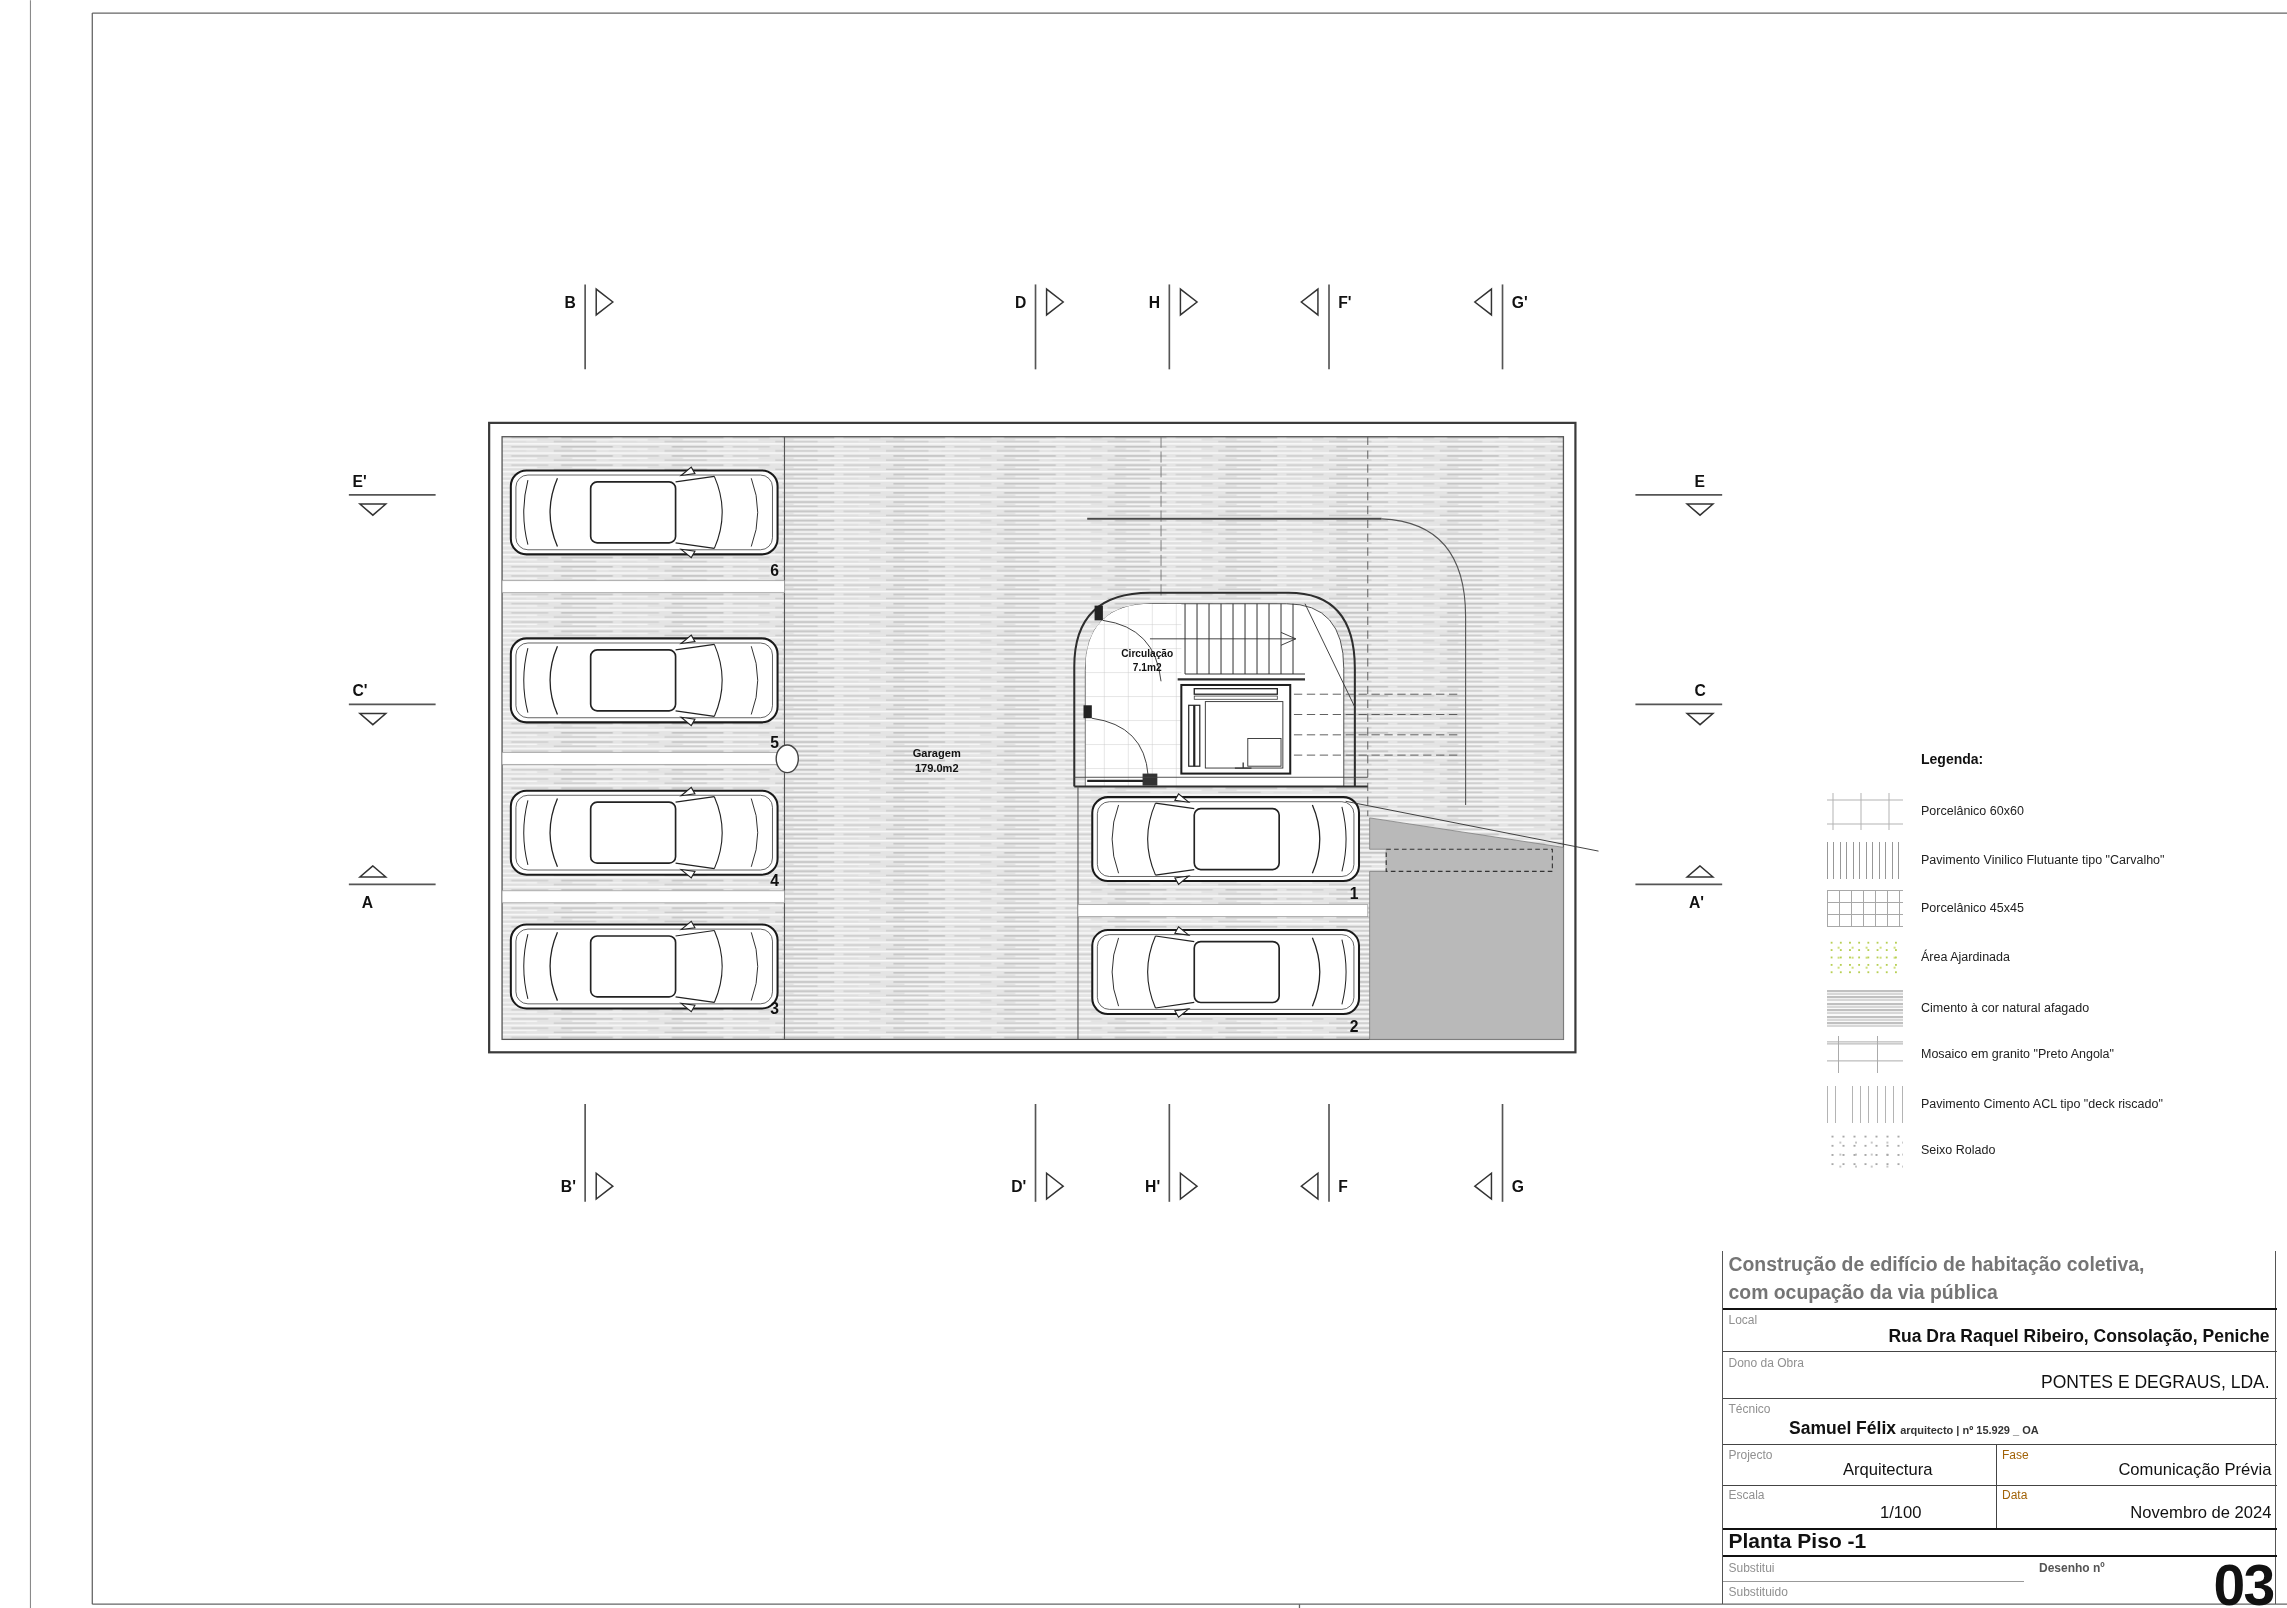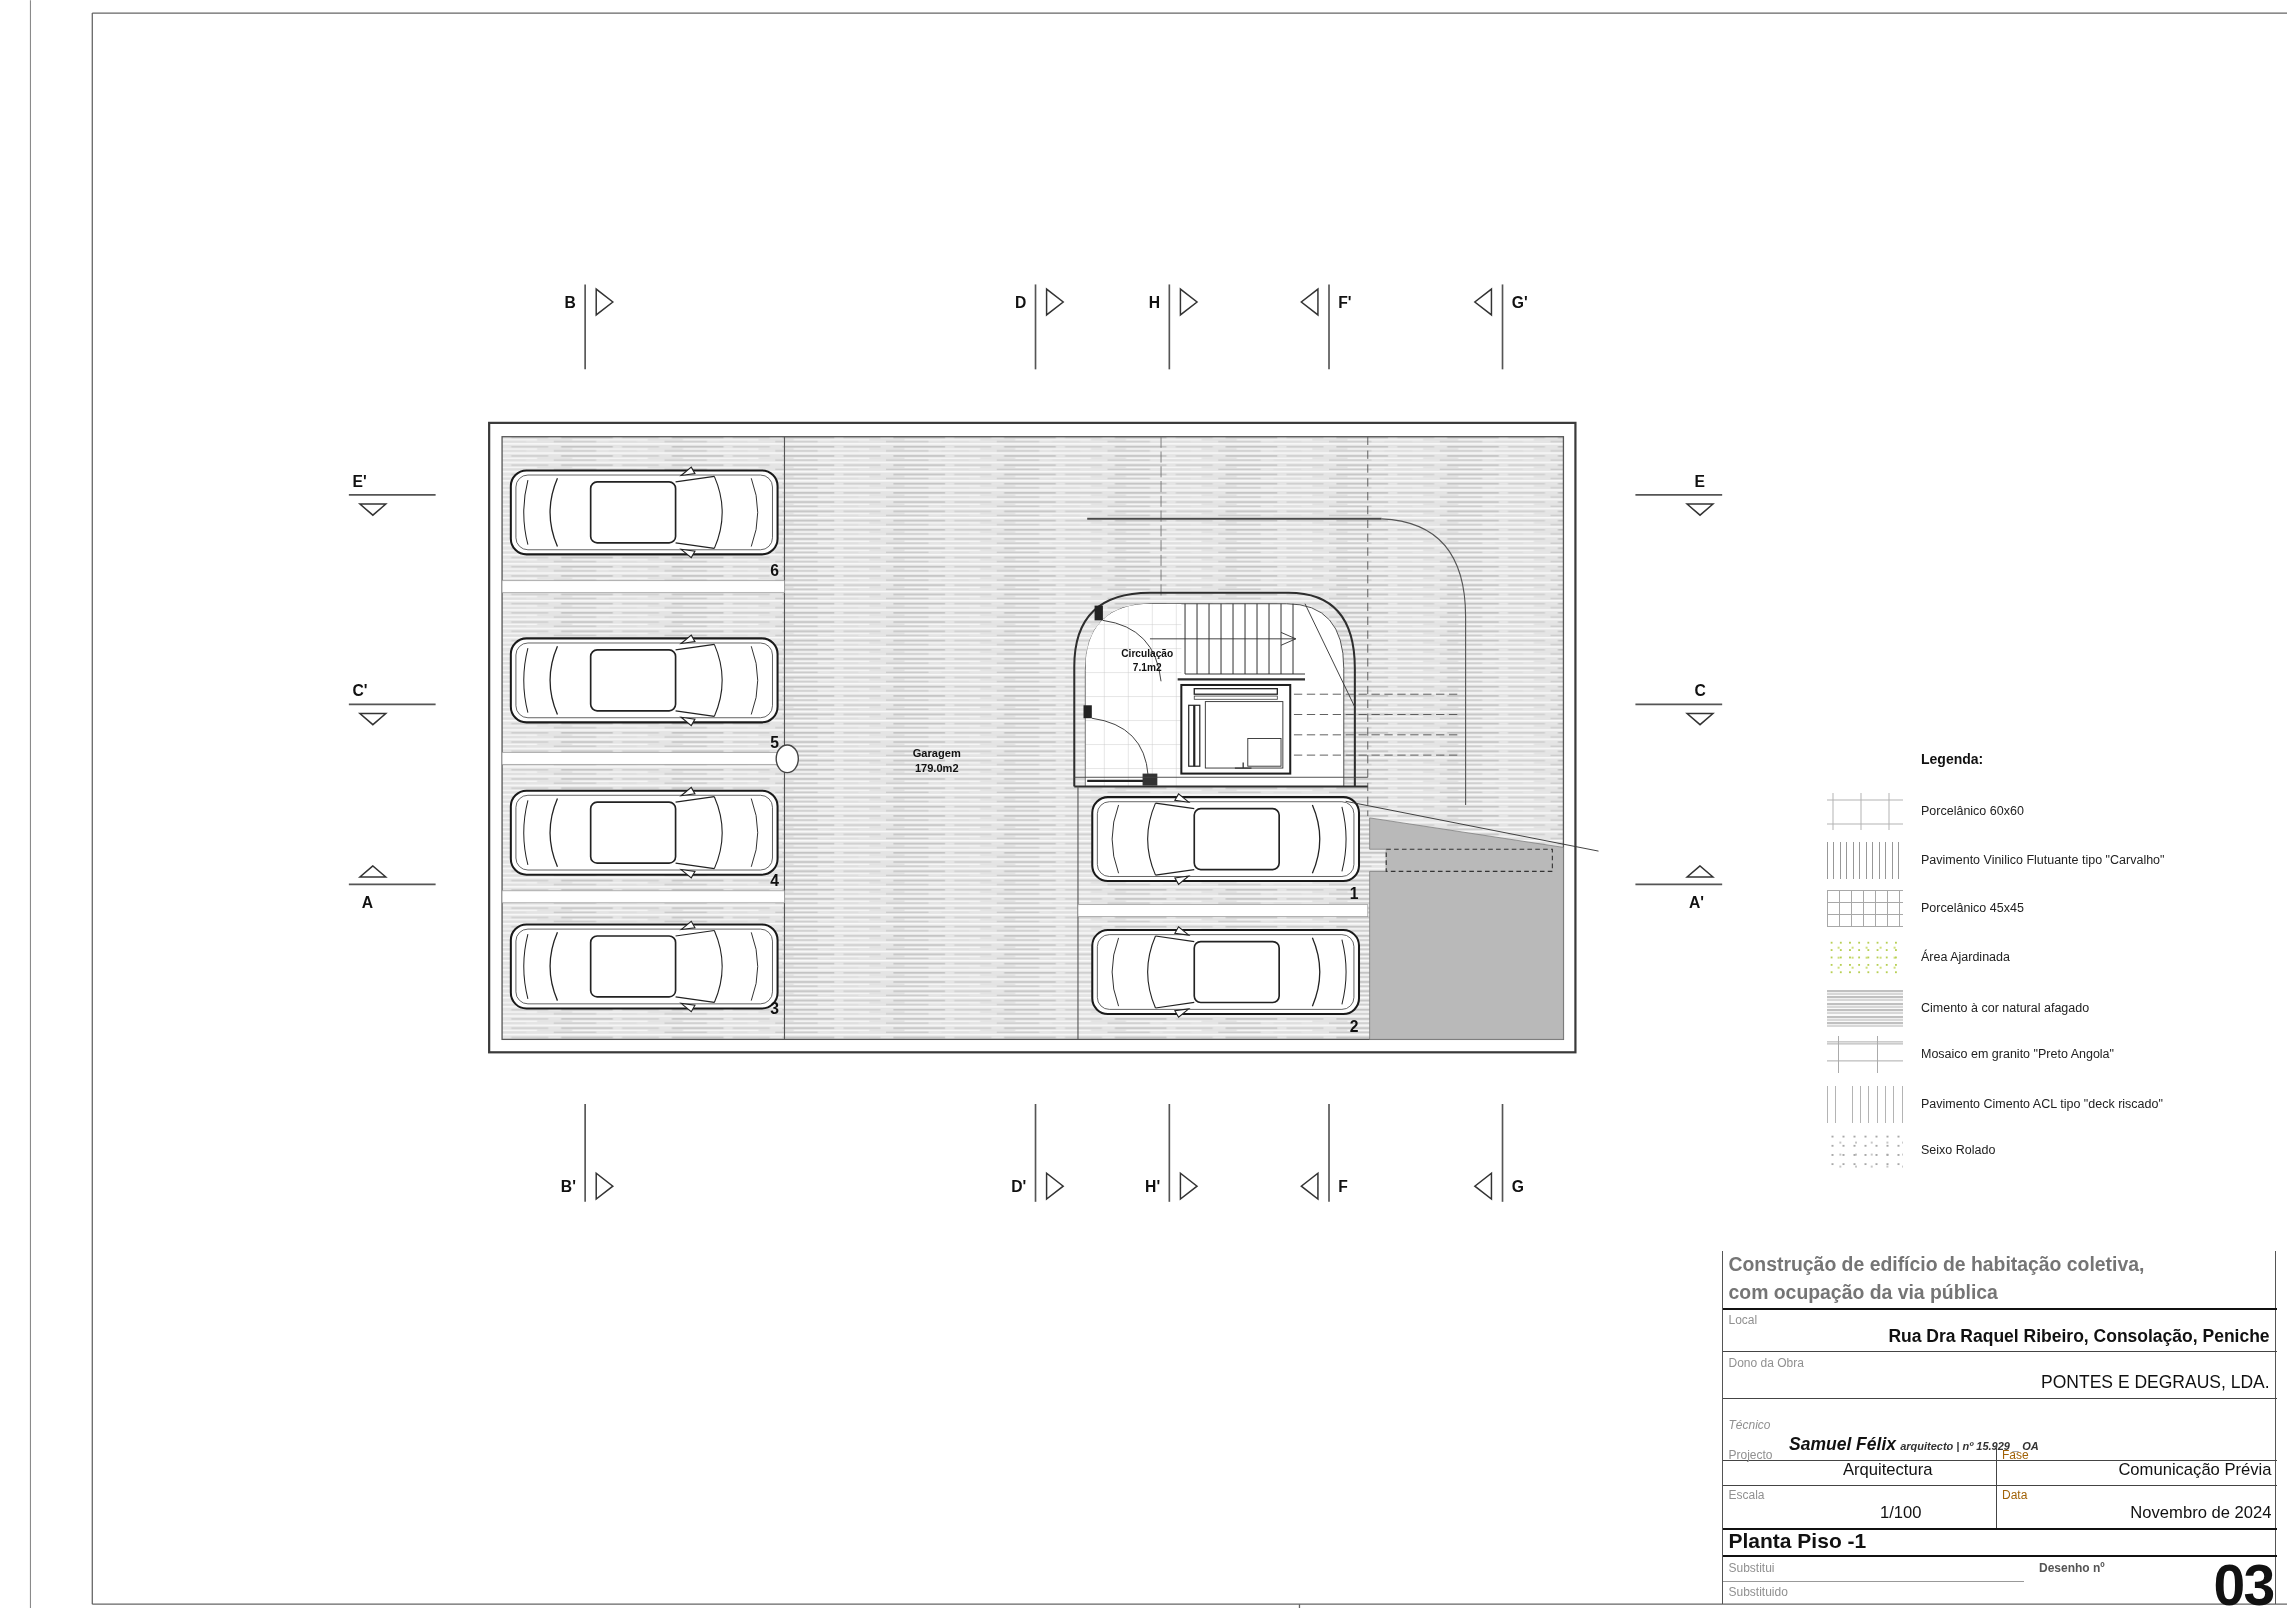--- a/index.html
+++ b/index.html
@@ -25,21 +25,21 @@
 
   
   .tblock{position:absolute;left:1722px;top:1251px;width:554px;height:353px;border-left:0.9px solid #555;border-right:0.9px solid #555;box-sizing:border-box;color:#111;}
   .tb-row{position:absolute;left:0;width:554px;box-sizing:border-box;}
   .tb-heading{top:0;height:59px;border-bottom:2.8px solid #111;}
   .tb-heading .hl{position:absolute;left:5.5px;font-size:19.4px;font-weight:bold;color:#757575;white-space:nowrap;}
   .tb-label{position:absolute;left:5.5px;top:2.8px;font-size:12px;color:#909090;}
   .tb-label2{position:absolute;top:2.8px;font-size:12px;color:#a16207;}
   .tb-local{top:59px;height:42px;border-bottom:0.9px solid #444;}
   .tb-dono{top:102px;height:46px;border-bottom:0.9px solid #444;}
-  .tb-tecnico{top:164px;height:46px;border-bottom:0.9px solid #444;font-style:italic;}
+  .tb-tecnico{top:148px;height:46px;border-bottom:0.9px solid #444;}
   .tb-projfase{top:194px;height:41px;border-bottom:0.9px solid #444;}
   .tb-escdata{top:234px;height:45px;border-bottom:2.8px solid #111;}
   .tb-titlerow{top:275px;height:31px;border-bottom:2.8px solid #111;}
   .tb-subst{top:306px;height:46px;}
   .tb-val-r{position:absolute;right:7.4px;bottom:3.7px;font-size:17.5px;font-weight:bold;white-space:nowrap;}
   .tb-val-rn{position:absolute;right:7.4px;bottom:5.5px;font-size:17.5px;white-space:nowrap;}
   .tb-tecline{position:absolute;left:66px;bottom:5.5px;white-space:nowrap;}
   .tb-tecname{font-size:17.5px;font-weight:bold;}
   .tb-tecdet{font-size:11px;font-weight:bold;color:#333;}
   .tb-cell-div{position:absolute;left:273px;top:0;bottom:0;border-left:0.9px solid #444;}

